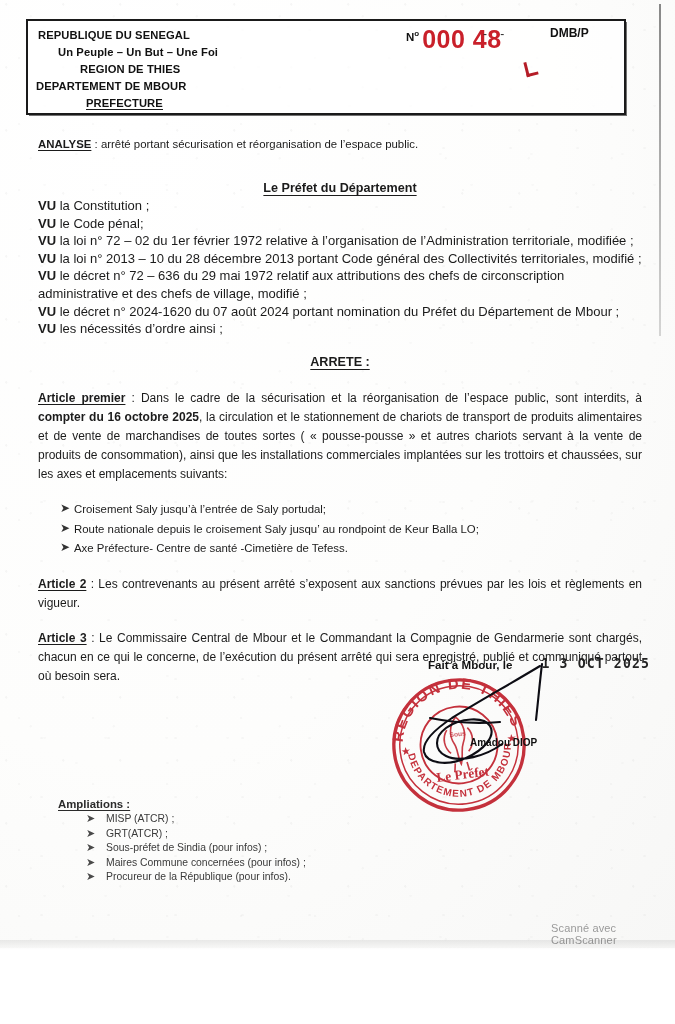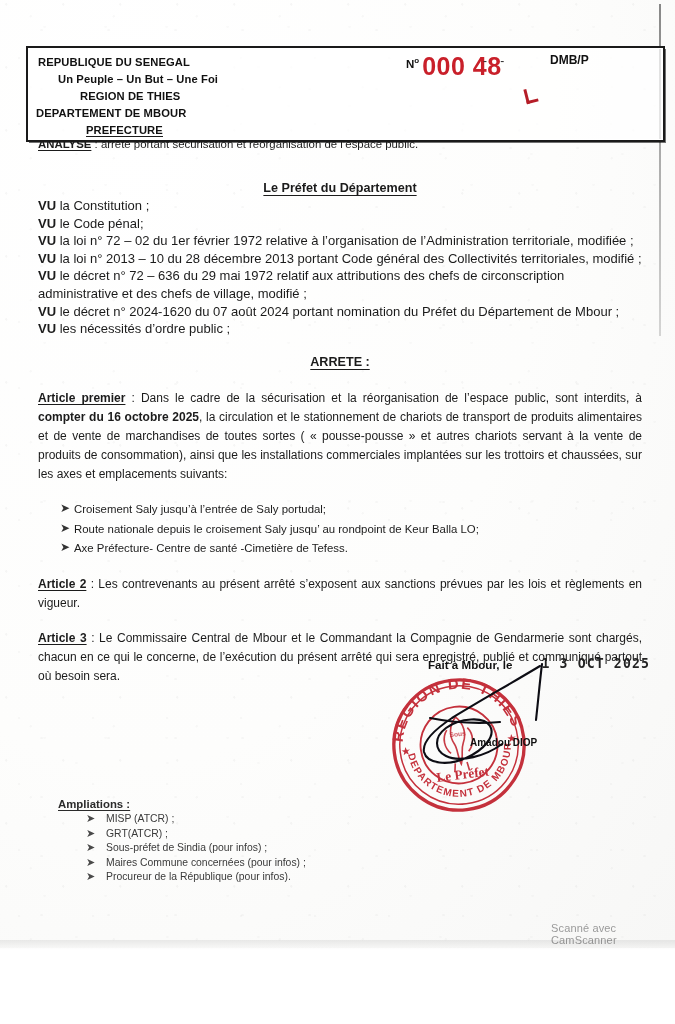--- a/index.html
+++ b/index.html
@@ -51,26 +51,25 @@
     position: absolute;
     left: 0; top: 940px;
     width: 675px; height: 10px;
     background: linear-gradient(to bottom, rgba(0,0,0,.075), rgba(0,0,0,0));
     pointer-events: none;
   }
 
   
   #letterhead {
     position: absolute;
-    left: 26px; top: 46px;
+    left: 26px; top: 19px;
     width: 596px; height: 92px;
     border: 2px solid #1a1a1a;
     box-shadow: 0 0 0 1px #ffffff inset, 2px 2px 0 -1px rgba(0,0,0,.55);
     background: rgba(255,255,255,.72);
-    padding-left: 39px;
   }
   #letterhead-left {
     position: absolute;
     left: 8px; top: 6px;
     width: 330px;
     font-weight: bold;
     font-size: 11.2px;
     line-height: 17px;
     letter-spacing: .1px;
   }
@@ -331,21 +330,21 @@
 
     <div id="prefect-title" class="center-head">Le Préfet du Département</div>
 
     <ul id="vu-list">
       <li><span class="vu-kw">VU</span><span> la Constitution ;</span></li>
       <li><span class="vu-kw">VU</span><span> le Code pénal;</span></li>
       <li><span class="vu-kw">VU</span><span> la loi n° 72 – 02 du 1er  février 1972 relative à l’organisation de l’Administration territoriale, modifiée ;</span></li>
       <li><span class="vu-kw">VU</span><span> la loi n° 2013 – 10 du 28 décembre 2013  portant Code général des Collectivités territoriales, modifié ;</span></li>
       <li><span class="vu-kw">VU</span><span> le décret n° 72 – 636 du 29 mai 1972 relatif aux attributions des chefs de circonscription administrative et des chefs de village, modifié ;</span></li>
       <li><span class="vu-kw">VU</span><span> le décret n° 2024-1620 du 07 août 2024 portant nomination du Préfet du Département de Mbour ;</span></li>
-      <li><span class="vu-kw">VU</span><span> les nécessités d’ordre public ;</span></li>
+      <li><span class="vu-kw">VU</span><span> les nécessités d’ordre ainsi ;</span></li>
     </ul>
 
     <div id="arrete-head" class="center-head">ARRETE :</div>
 
     <div class="article-block">
       <span class="art-label">Article premier</span><span> : Dans le cadre de la sécurisation et la réorganisation de l’espace public, sont interdits, à </span><span class="b">compter du 16 octobre 2025</span><span>, la circulation et le stationnement de chariots de transport de produits alimentaires et de vente de marchandises de toutes sortes ( « pousse-pousse » et autres chariots servant à la vente de produits de consommation), ainsi que les installations commerciales implantées sur les trottoirs et chaussées, sur les axes et emplacements suivants:</span>
     </div>
 
     <ul id="places-list">
       <li><span class="arrow-bullet">➤</span><span>Croisement Saly jusqu’à l’entrée de Saly portudal;</span></li>

